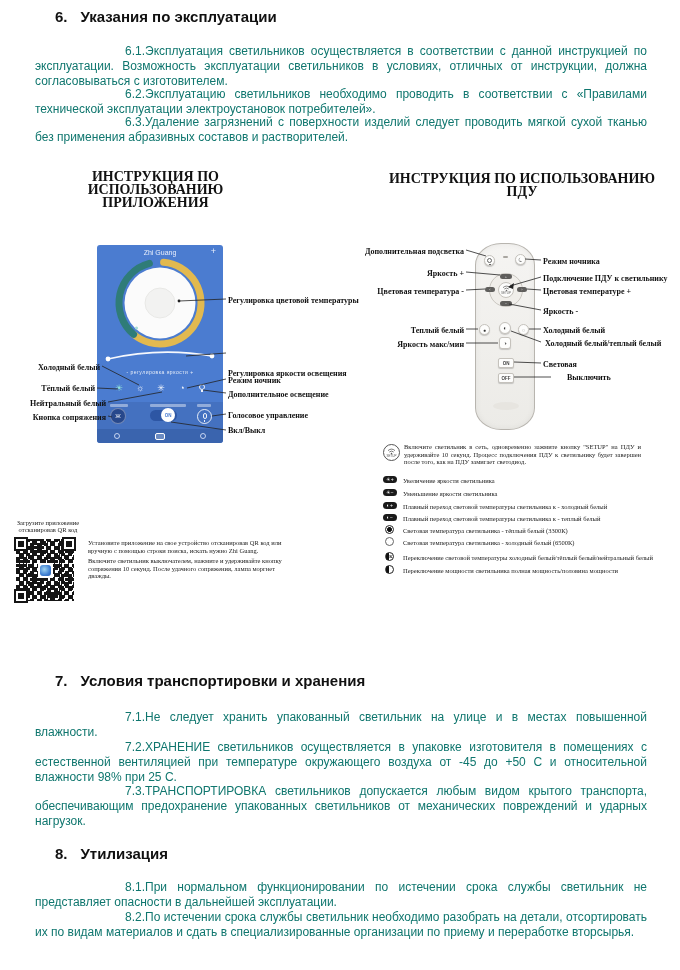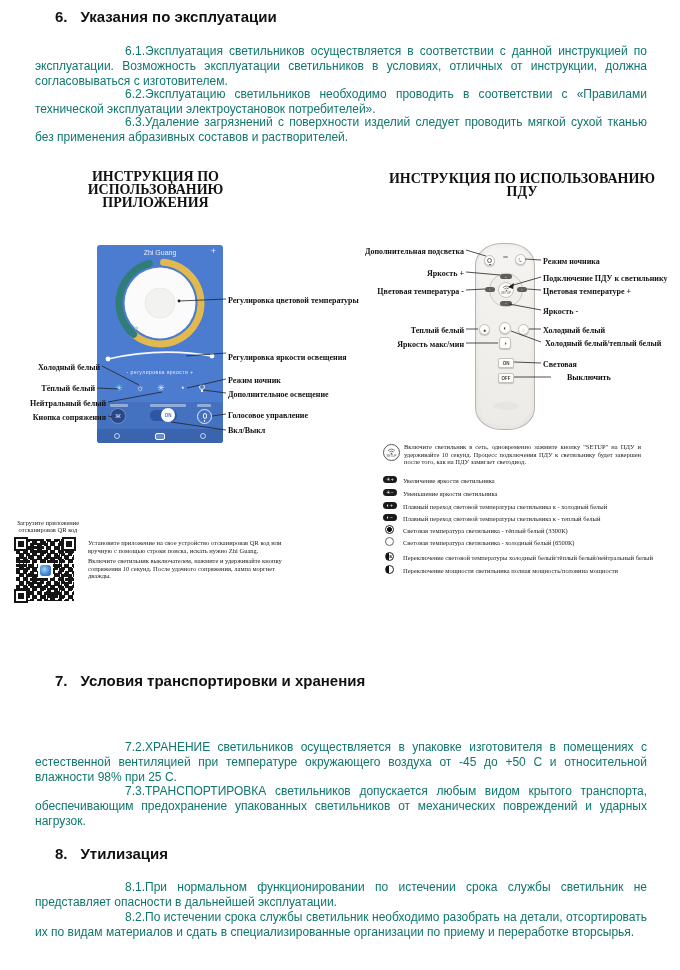--- a/index.html
+++ b/index.html
@@ -188,21 +188,21 @@
         <line x1="541" y1="329" x2="529" y2="329"></line>
       <line x1="541" y1="342" x2="511" y2="331"></line>
         <line x1="541" y1="363" x2="514" y2="362"></line>
       <line x1="551" y1="377" x2="514" y2="377"></line>
     </g>
     <circle cx="179" cy="301" r="1.4" fill="#222"></circle>
     <polygon points="508,287 514,283 513,289" fill="#222"></polygon>
   </svg>
 
   <div class="lbl" style="left:228px;top:296px">Регулировка цветовой температуры</div>
-  <div class="lbl" style="left:228px;top:353px">Регулировка яркости освещения</div>
+  <div class="lbl" style="left:228px;top:369px">Регулировка яркости освещения</div>
   <div class="lbl" style="left:228px;top:376px">Режим ночник</div>
   <div class="lbl" style="left:228px;top:390px">Дополнительное освещение</div>
   <div class="lbl" style="left:228px;top:411px">Голосовое управление</div>
   <div class="lbl" style="left:228px;top:426px">Вкл/Выкл</div>
   <div class="lbl ra" style="left:18px;top:363px;width:82px">Холодный белый</div>
   <div class="lbl ra" style="left:18px;top:384px;width:77px">Тёплый белый</div>
   <div class="lbl ra" style="left:18px;top:399px;width:88px">Нейтральный белый</div>
   <div class="lbl ra" style="left:18px;top:413px;width:88px">Кнопка сопряжения</div>
 
   <div class="lbl ra" style="left:340px;top:247px;width:124px">Дополнительная подсветка</div>
@@ -258,20 +258,21 @@
         <i></i>
       </div>
   </div>
   <div class="qr-p" style="top:539px">Установите приложение на свое устройство отсканировав QR код или вручную с помощью строки поиска, искать нужно Zhi Guang.</div>
   <div class="qr-p" style="top:557px">Включите светильник выключателем, нажмите и удерживайте кнопку сопряжения 10 секунд. После удачного сопряжения, лампа моргнет дважды.</div>
 
   <div class="h" style="left:55px;top:672px">
     <span>7.</span>
     <span>Условия транспортировки и хранения</span>
   </div>
+  <p class="bp" style="top:710px"><span class="pnum">7.1.</span><span>Не следует хранить упакованный светильник на улице и в местах повышенной влажности.</span></p>
   <p class="bp" style="top:740px"><span class="pnum">7.2.</span><span>ХРАНЕНИЕ светильников осуществляется в упаковке изготовителя в помещениях с естественной вентиляцией при температуре окружающего воздуха от -45 до +50 С и относительной влажности 98% при 25 С.</span></p>
   <p class="bp" style="top:784px"><span class="pnum">7.3.</span><span>ТРАНСПОРТИРОВКА светильников допускается любым видом крытого транспорта, обеспечивающим предохранение упакованных светильников от механических повреждений и ударных нагрузок.</span></p>
 
   <div class="h" style="left:55px;top:845px">
     <span>8.</span>
     <span>Утилизация</span>
   </div>
   <p class="bp" style="top:880px"><span class="pnum">8.1.</span><span>При нормальном функционировании по истечении срока службы светильник не представляет опасности в дальнейшей эксплуатации.</span></p>
   <p class="bp" style="top:910px"><span class="pnum">8.2.</span><span>По истечении срока службы светильник необходимо разобрать на детали, отсортировать их по видам материалов и сдать в специализированные организации по приему и переработке вторсырья.</span></p>
 

